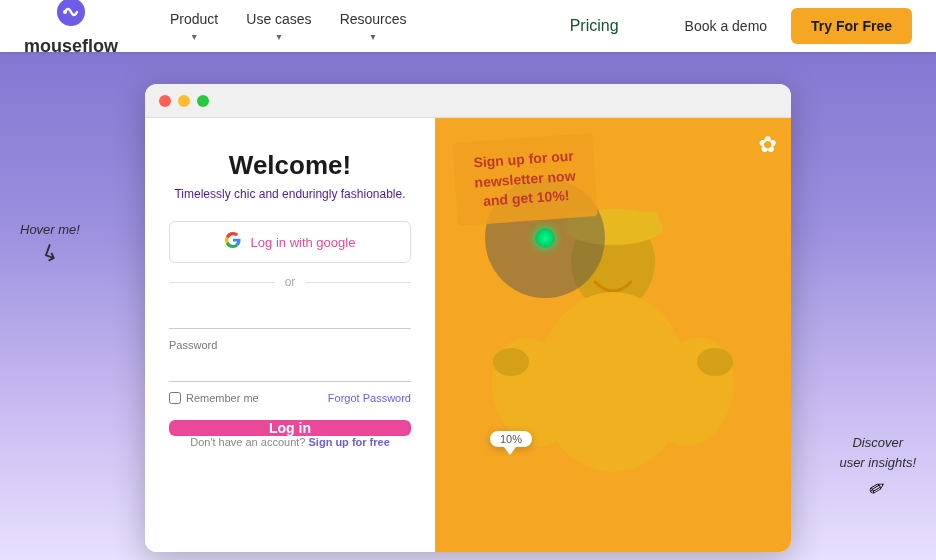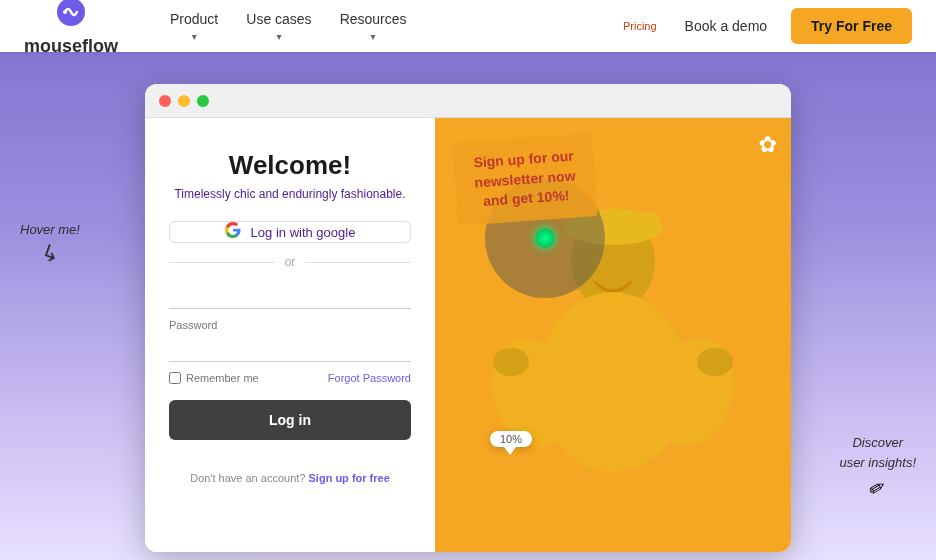--- a/index.html
+++ b/index.html
@@ -61,30 +61,31 @@
       font-size: 10px;
       color: #666;
     }
     .nav-right {
       display: flex;
       align-items: center;
       gap: 16px;
       margin-left: auto;
     }
     .nav-pricing {
-      font-size: 11px;
-      color: #c2410c;
+      font-size: 16px;
+      color: #14532d;
       cursor: pointer;
       padding: 6px 4px;
     }
     .nav-demo {
       font-size: 14px;
       color: #333;
       cursor: pointer;
       padding: 6px 8px;
+      margin-left: 38px;
     }
     .btn-try {
       background: #f5a623;
       color: #1a1a1a;
       border: none;
       border-radius: 6px;
       padding: 10px 20px;
       font-size: 14px;
       font-weight: 600;
       cursor: pointer;
@@ -157,25 +158,26 @@
       color: #4c1d95;
       text-align: left;
       margin-bottom: 20px;
     }
     .btn-google {
       display: flex;
       align-items: center;
       justify-content: center;
       gap: 10px;
       width: 100%;
+      padding: 10px;
       border: 1.5px solid #ddd;
       border-radius: 6px;
       background: white;
       font-size: 13px;
-      color: #4c1d95;
+      color: #ec4899;
       cursor: pointer;
       margin-bottom: 12px;
     }
     .google-icon {
       font-size: 16px;
     }
     .divider-row {
       display: flex;
       align-items: center;
       width: 100%;
@@ -230,29 +232,28 @@
       height: 12px;
     }
     .forgot-link {
       font-size: 11px;
       color: #6c5ce7;
       cursor: pointer;
       text-decoration: none;
     }
     .btn-login {
       width: 100%;
-      background: #404040;
+      background: #ec4899;
       color: white;
       border: none;
       border-radius: 6px;
-      padding: 12px;
       font-size: 14px;
       font-weight: 600;
       cursor: pointer;
-      margin-bottom: 32px;
+      margin-bottom: 0;
     }
     .signup-text {
       font-size: 11px;
       color: #888;
       text-align: center;
     }
     .signup-link {
       color: #6c5ce7;
       cursor: pointer;
       text-decoration: none;

